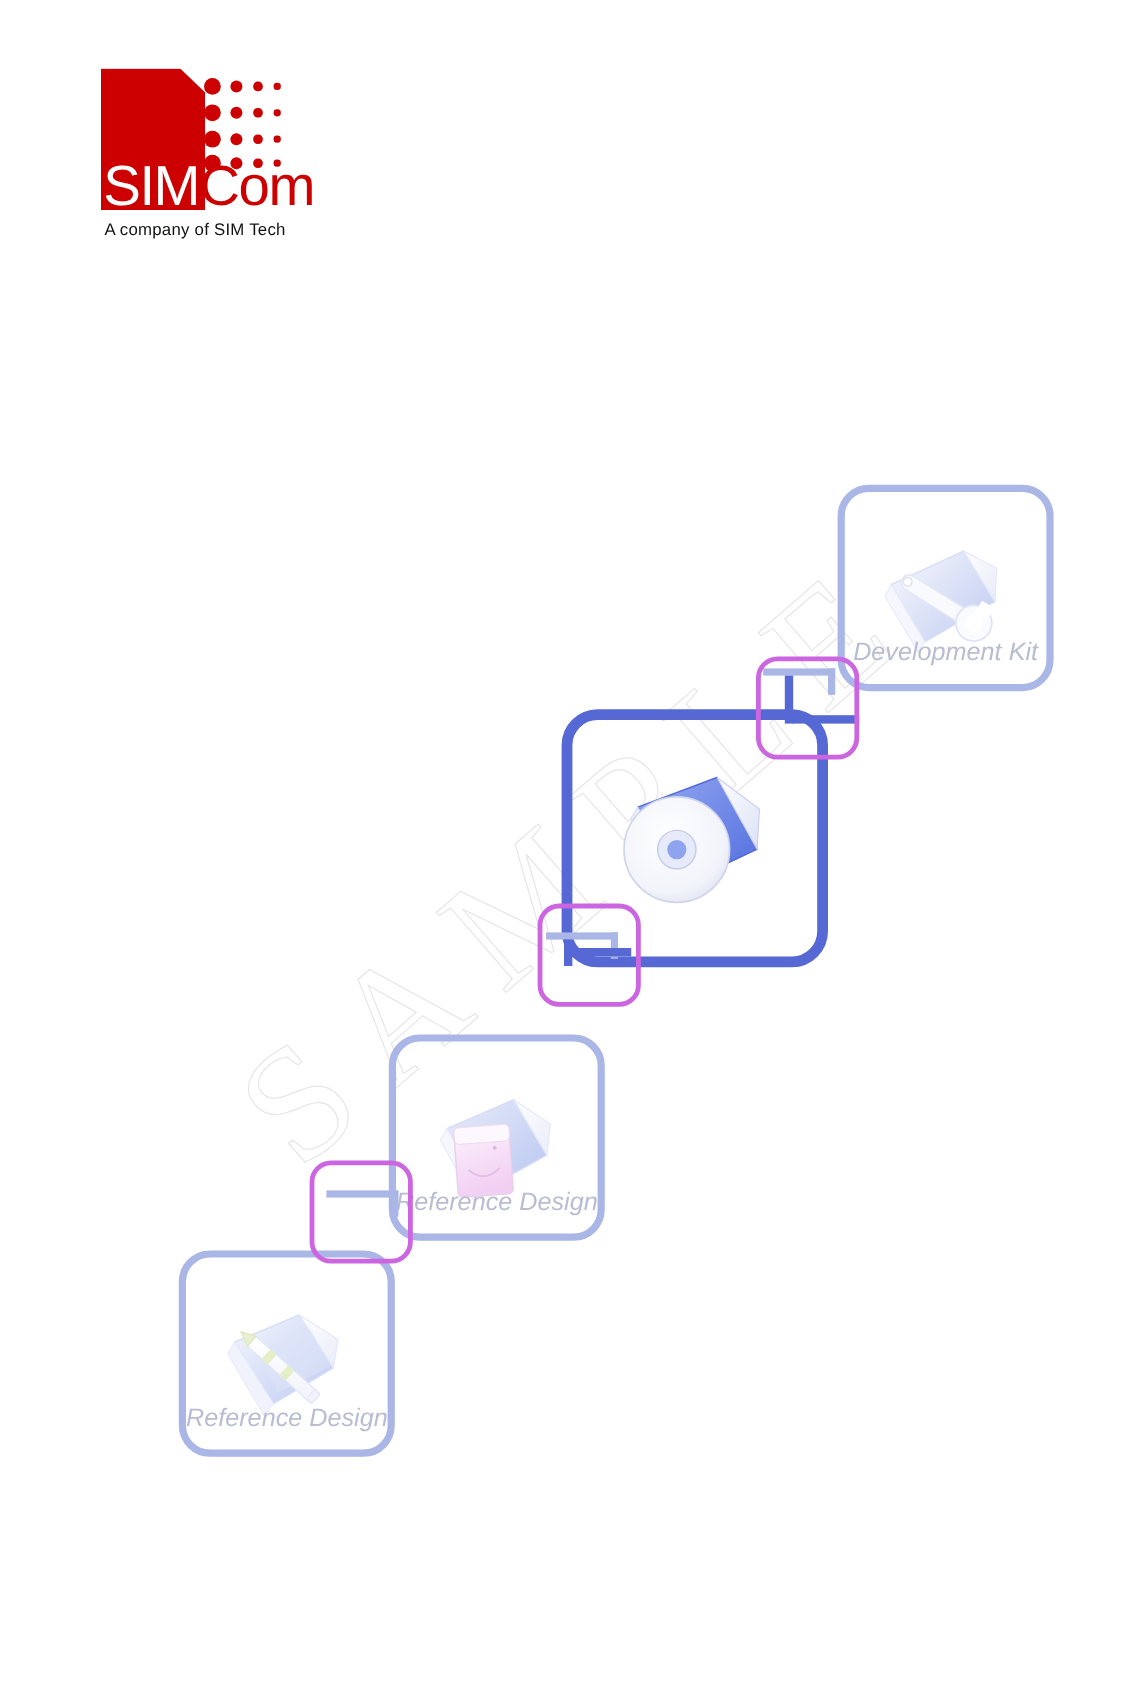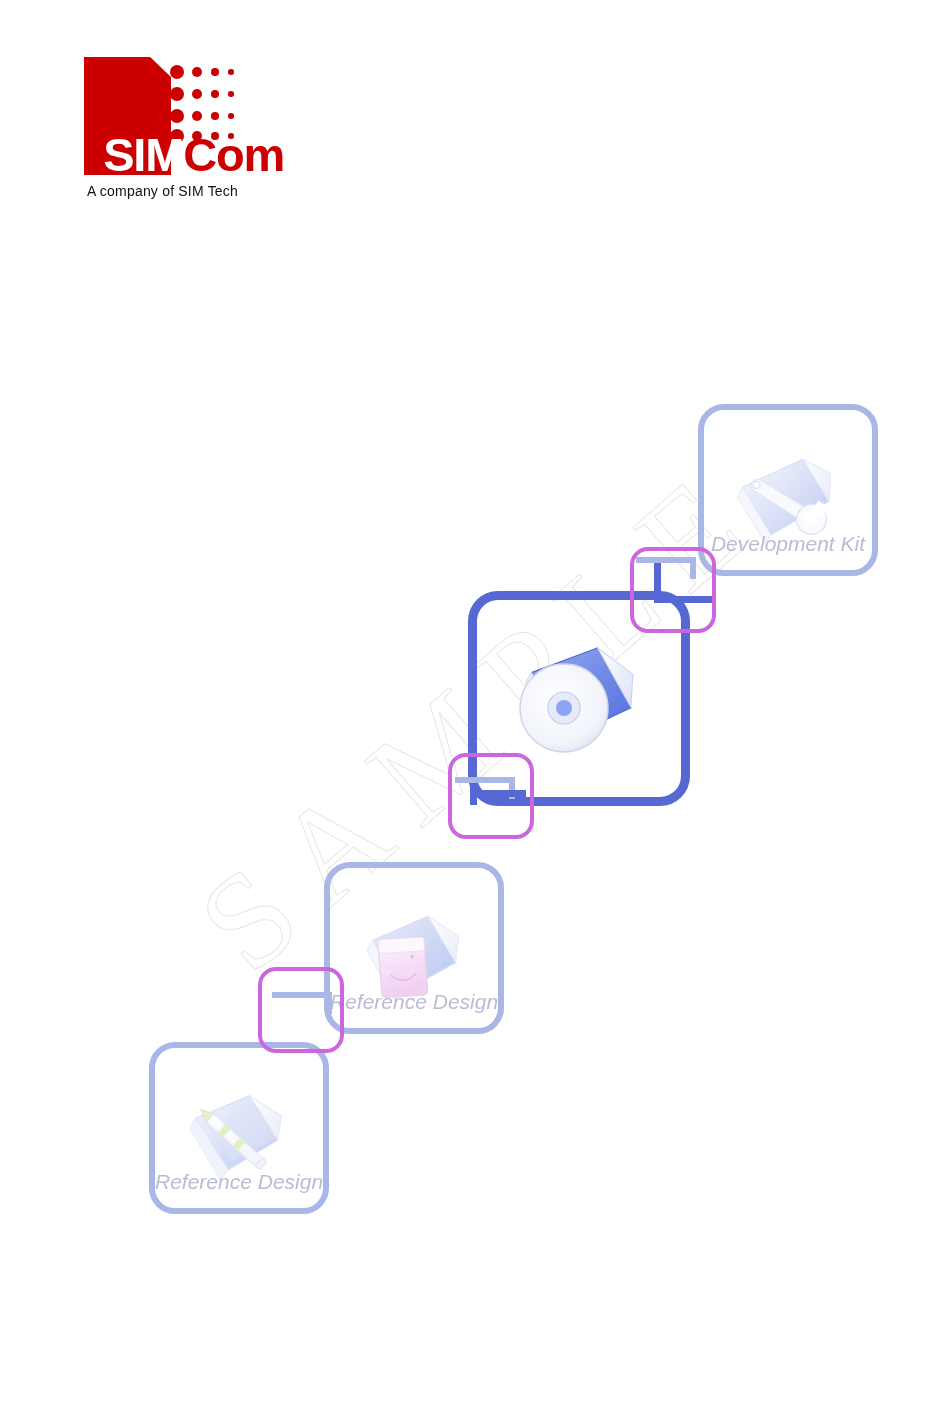--- a/index.html
+++ b/index.html
@@ -46,25 +46,24 @@
     background: #CC0000;
     border-radius: 50%;
   }
   #logo-wordmark {
     position: absolute;
     left: 2px;
     top: 72px;
     width: 198px;
     height: 52px;
     font-size: 47px;
-    font-weight: bold;
+    font-weight: normal;
     letter-spacing: -1.2px;
     line-height: 52px;
     white-space: nowrap;
-    text-align: right;
   }
   #logo-wordmark .sim {
     color: #ffffff;
   }
   #logo-wordmark .com {
     color: #CC0000;
   }
   #logo-tagline {
     position: absolute;
     left: 3px;

